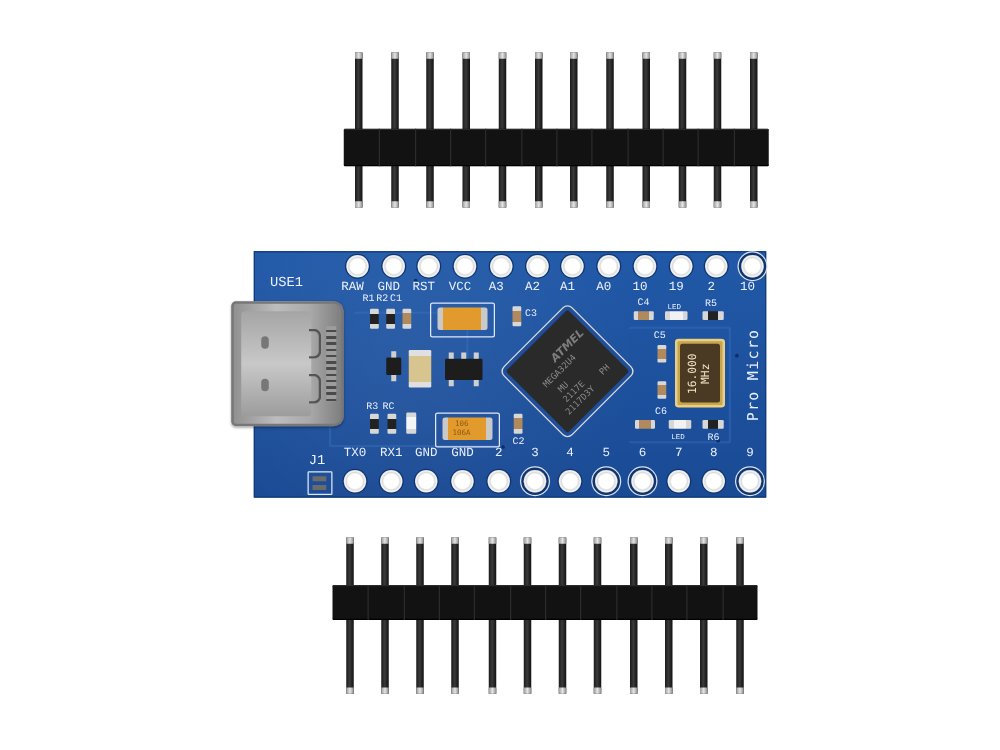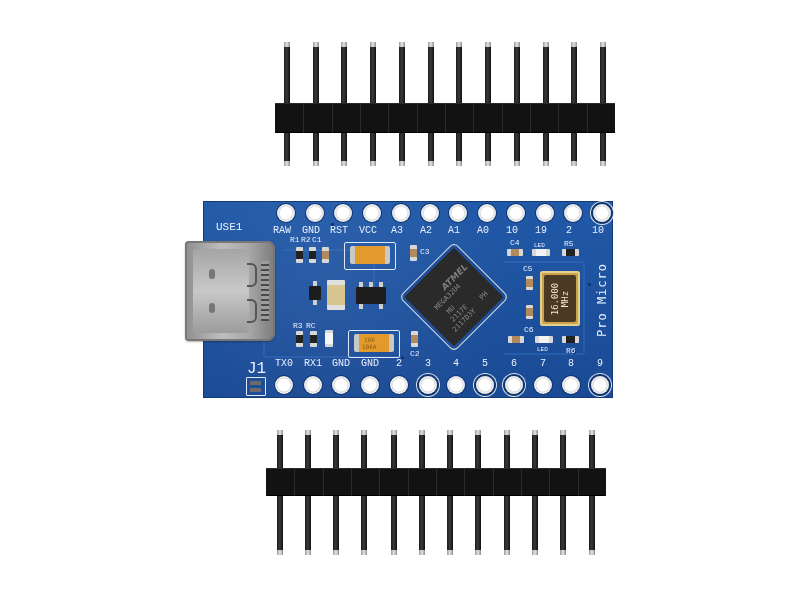--- a/index.html
+++ b/index.html
@@ -224,21 +224,21 @@
 
 <div class="usbc">
   <div class="face"></div>
   <div class="dot" style="top:28px;"></div>
   <div class="dot" style="top:62px;"></div>
   <div class="hole" style="top:22px;"></div>
   <div class="hole" style="top:58px;"></div>
   <div class="teeth"></div>
 </div>
 
-<div class="silk left" style="left:247px;top:364px;font-size:16px;">J1</div>
+<div class="silk left" style="left:247px;top:364px;font-size:11px;">J1</div>
 <div class="j1box">
   <div class="p" style="top:3px;"></div>
     <div class="p" style="top:10px;"></div>
 </div>
 
 <div id="top-pads">
     <div class="pad" style="left: 286px; top: 213px;"></div>
     <div class="silk" style="left: 282px; top: 226px;">RAW</div>
     <div class="pad" style="left: 315px; top: 213px;"></div>
     <div class="silk" style="left: 311px; top: 226px;">GND</div>

